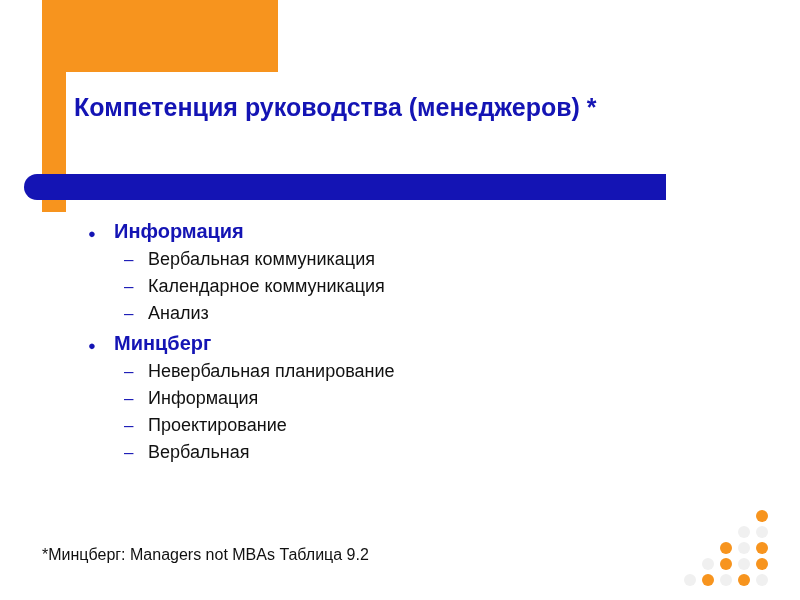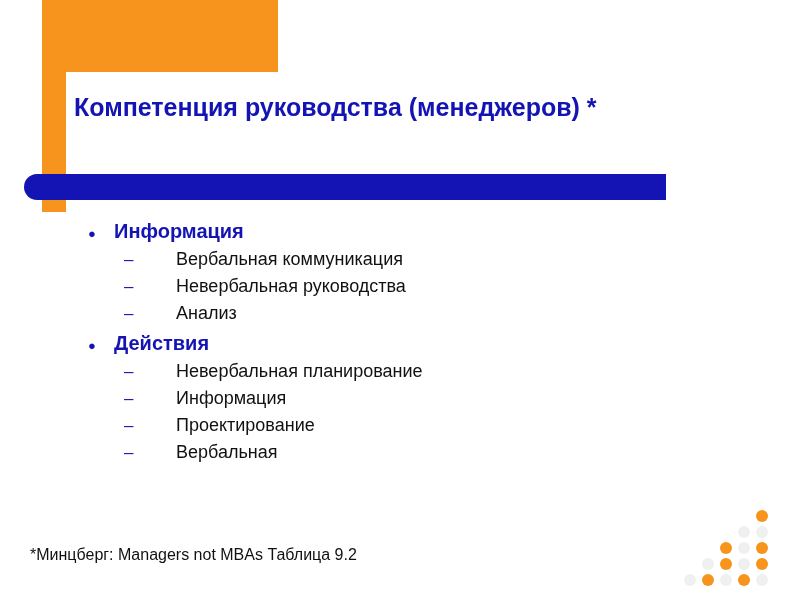--- a/index.html
+++ b/index.html
@@ -96,27 +96,26 @@
     padding-left: 36px;
   }
   .lvl2 .dash {
     width: 24px;
     flex: 0 0 24px;
     color: #1414B4;
     font-size: 17px;
   }
   .lvl2 .txt {
     flex: 1;
-    margin-left: 28px;
   }
 
   
   .footnote {
     position: absolute;
-    left: 30px;
+    left: 42px;
     top: 546px;
     font-size: 16px;
     color: #111111;
   }
 
   
   .dots {
     position: absolute;
     right: 18px;
     bottom: 16px;
@@ -145,30 +144,30 @@
     <div class="lvl1">
       <span class="bullet">●</span>
       <span class="txt">Информация</span>
     </div>
     <div class="lvl2">
       <span class="dash">–</span>
       <span class="txt">Вербальная коммуникация</span>
     </div>
     <div class="lvl2">
       <span class="dash">–</span>
-      <span class="txt">Невербальная руководства</span>
+      <span class="txt">Календарное коммуникация</span>
     </div>
     <div class="lvl2">
       <span class="dash">–</span>
       <span class="txt">Анализ</span>
     </div>
 
     <div class="lvl1">
       <span class="bullet">●</span>
-      <span class="txt">Действия</span>
+      <span class="txt">Минцберг</span>
     </div>
     <div class="lvl2">
       <span class="dash">–</span>
       <span class="txt">Невербальная планирование</span>
     </div>
     <div class="lvl2">
       <span class="dash">–</span>
       <span class="txt">Информация</span>
     </div>
     <div class="lvl2">

